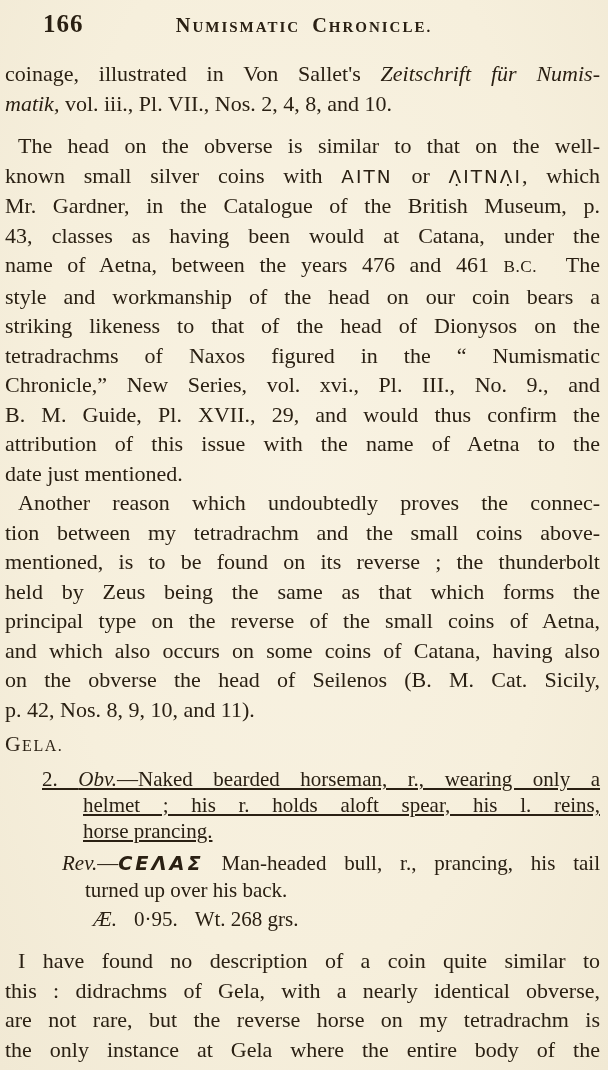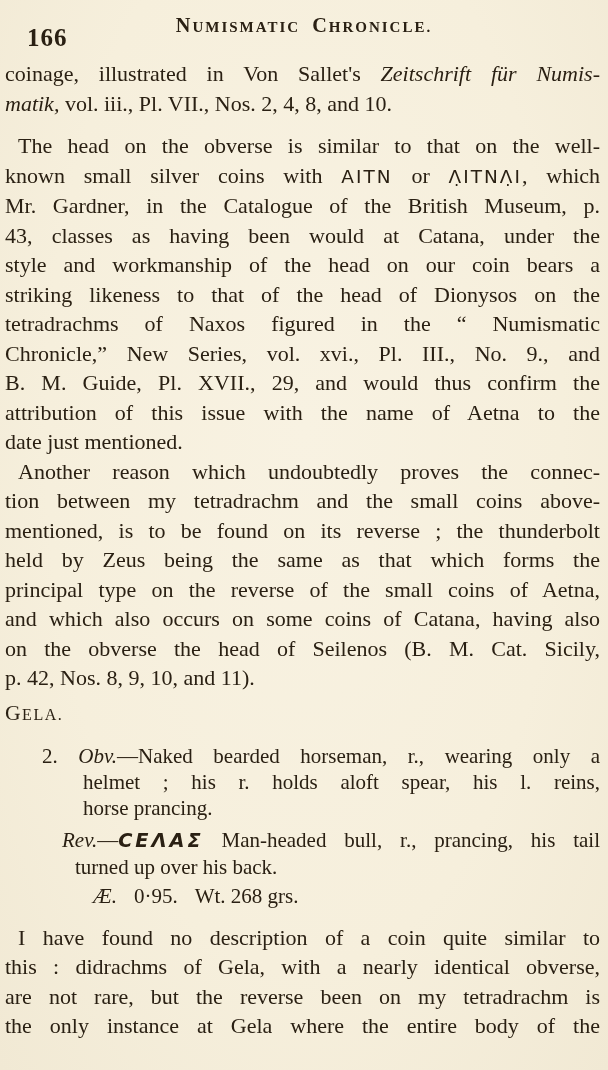--- a/index.html
+++ b/index.html
@@ -3,62 +3,63 @@
 <meta charset="utf-8">
 <style>
   html,body{margin:0;padding:0;background:#d8d2c2;}
   .page{
     width:608px;height:1070px;position:relative;overflow:hidden;
     background:radial-gradient(ellipse at 50% 40%, #f8f2e2 0%, #f6efdc 60%, #f1e9d4 100%);
     color:#2a2013;
     font-family:"Liberation Serif", serif;
   }
   .pagehead{position:absolute;top:10px;left:0;width:100%;height:34px;}
-  .pagenum{position:absolute;left:27px;top:0;font-size:25px;font-weight:bold;letter-spacing:1px;margin-top:14px;}
+  .pagenum{position:absolute;left:43px;top:0;font-size:25px;font-weight:bold;letter-spacing:1px;}
   .runtitle{position:absolute;left:0;right:0;top:4px;text-align:center;font-size:15px;font-weight:bold;letter-spacing:2px;}
   .scw{display:inline-block;}
   .scw + .scw{margin-left:12px;}
   .scw::first-letter{font-size:1.35em;}
   .pagebody{position:absolute;left:5px;top:59px;width:595px;font-size:22px;line-height:29.5px;}
   .line{text-align:justify;}
   .line.j{text-align-last:justify;}
   .para.indent .line:first-child{text-indent:13px;}
   [data-name="paragraph-2"]{margin-top:13px;}
   [data-name="paragraph-4"]{margin-top:13px;}
   .s-r{font-style:normal;}
   .s-i{font-style:italic;}
   .s-leg{font-family:"DejaVu Sans",sans-serif;font-weight:normal;font-size:0.84em;letter-spacing:2px;}
   .s-leg2{font-family:"DejaVu Sans",sans-serif;font-weight:bold;font-size:0.92em;letter-spacing:3px;font-style:italic;}
   .s-sc{font-size:0.78em;letter-spacing:0.5px;}
   .heading{margin-top:9px;font-size:16px;letter-spacing:1.5px;line-height:22px;}
   .entry{font-size:21px;line-height:26px;}
-  .entry.obv{margin-left:37px;margin-top:17px;}
+  .entry.obv{margin-left:37px;margin-top:9px;text-decoration:underline;}
   .entry.obv .line:not(:first-child){margin-left:41px;}
   .entry.rev{margin-left:57px;margin-top:6px;}
-  .entry.rev .line:not(:first-child){margin-left:13px;}
+  .entry.rev .line:not(:first-child){margin-left:23px;}
   .specline{margin-left:88px;margin-top:3px;font-size:21px;line-height:27px;display:flex;gap:17px;}
 </style>
 </head>
 <body>
 
 <div class="page" data-name="book-page">
   <div class="pagehead" data-name="page-header">
     <span class="pagenum" data-name="page-number">166</span>
     <span class="runtitle" data-name="running-title"><span class="scw" data-name="smallcaps-word">NUMISMATIC</span><span class="scw" data-name="smallcaps-word">CHRONICLE.</span></span>
   </div>
   <div class="pagebody" data-name="page-body">
     <div class="para" data-name="paragraph-1">
         <div class="line j" data-name="text-line"><span class="s-r" data-name="text-segment">coinage, illustrated in Von Sallet's </span><span class="s-i" data-name="text-segment">Zeitschrift für Numis-</span></div>
         <div class="line" data-name="text-line"><span class="s-i" data-name="text-segment">matik,</span><span class="s-r" data-name="text-segment"> vol. iii., Pl. VII., Nos. 2, 4, 8, and 10.</span></div>
       </div>
     <div class="para indent" data-name="paragraph-2">
         <div class="line j" data-name="text-line"><span class="s-r" data-name="text-segment">The head on the obverse is similar to that on the well-</span></div>
         <div class="line j" data-name="text-line"><span class="s-r" data-name="text-segment">known small silver coins with </span><span class="s-leg" data-name="coin-legend-text">AITN</span><span class="s-r" data-name="text-segment"> or </span><span class="s-leg" data-name="coin-legend-text">Λ̣ITNΛ̣I</span><span class="s-r" data-name="text-segment">, which</span></div>
         <div class="line j" data-name="text-line"><span class="s-r" data-name="text-segment">Mr. Gardner, in the Catalogue of the British Museum, p.</span></div>
         <div class="line j" data-name="text-line"><span class="s-r" data-name="text-segment">43, classes as having been would at Catana, under the</span></div>
+        <div class="line j" data-name="text-line"><span class="s-r" data-name="text-segment">name of Aetna, between the years 476 and 461 </span><span class="s-sc" data-name="text-segment">B.C.</span><span class="s-r" data-name="text-segment">&nbsp; The</span></div>
         <div class="line j" data-name="text-line"><span class="s-r" data-name="text-segment">style and workmanship of the head on our coin bears a</span></div>
         <div class="line j" data-name="text-line"><span class="s-r" data-name="text-segment">striking likeness to that of the head of Dionysos on the</span></div>
         <div class="line j" data-name="text-line"><span class="s-r" data-name="text-segment">tetradrachms of Naxos figured in the “ Numismatic</span></div>
         <div class="line j" data-name="text-line"><span class="s-r" data-name="text-segment">Chronicle,” New Series, vol. xvi., Pl. III., No. 9., and</span></div>
         <div class="line j" data-name="text-line"><span class="s-r" data-name="text-segment">B. M. Guide, Pl. XVII., 29, and would thus confirm the</span></div>
         <div class="line j" data-name="text-line"><span class="s-r" data-name="text-segment">attribution of this issue with the name of Aetna to the</span></div>
         <div class="line" data-name="text-line"><span class="s-r" data-name="text-segment">date just mentioned.</span></div>
       </div>
     <div class="para indent" data-name="paragraph-3">
         <div class="line j" data-name="text-line"><span class="s-r" data-name="text-segment">Another reason which undoubtedly proves the connec-</span></div>
@@ -81,17 +82,17 @@
         <div class="line" data-name="text-line"><span class="s-r" data-name="text-segment">turned up over his back.</span></div>
       </div>
     <div class="specline" data-name="coin-spec-line">
         <span class="s-i" data-name="spec-part">Æ.</span>
         <span class="s-r" data-name="spec-part">0·95.</span>
         <span class="s-r" data-name="spec-part">Wt. 268 grs.</span>
       </div>
     <div class="para indent" data-name="paragraph-4">
         <div class="line j" data-name="text-line"><span class="s-r" data-name="text-segment">I have found no description of a coin quite similar to</span></div>
         <div class="line j" data-name="text-line"><span class="s-r" data-name="text-segment">this : didrachms of Gela, with a nearly identical obverse,</span></div>
-        <div class="line j" data-name="text-line"><span class="s-r" data-name="text-segment">are not rare, but the reverse been on my tetradrachm is</span></div>
+        <div class="line j" data-name="text-line"><span class="s-r" data-name="text-segment">are not rare, but the reverse horse on my tetradrachm is</span></div>
         <div class="line j" data-name="text-line"><span class="s-r" data-name="text-segment">the only instance at Gela where the entire body of the</span></div>
       </div>
   </div>
 </div>
 
 </body></html>

